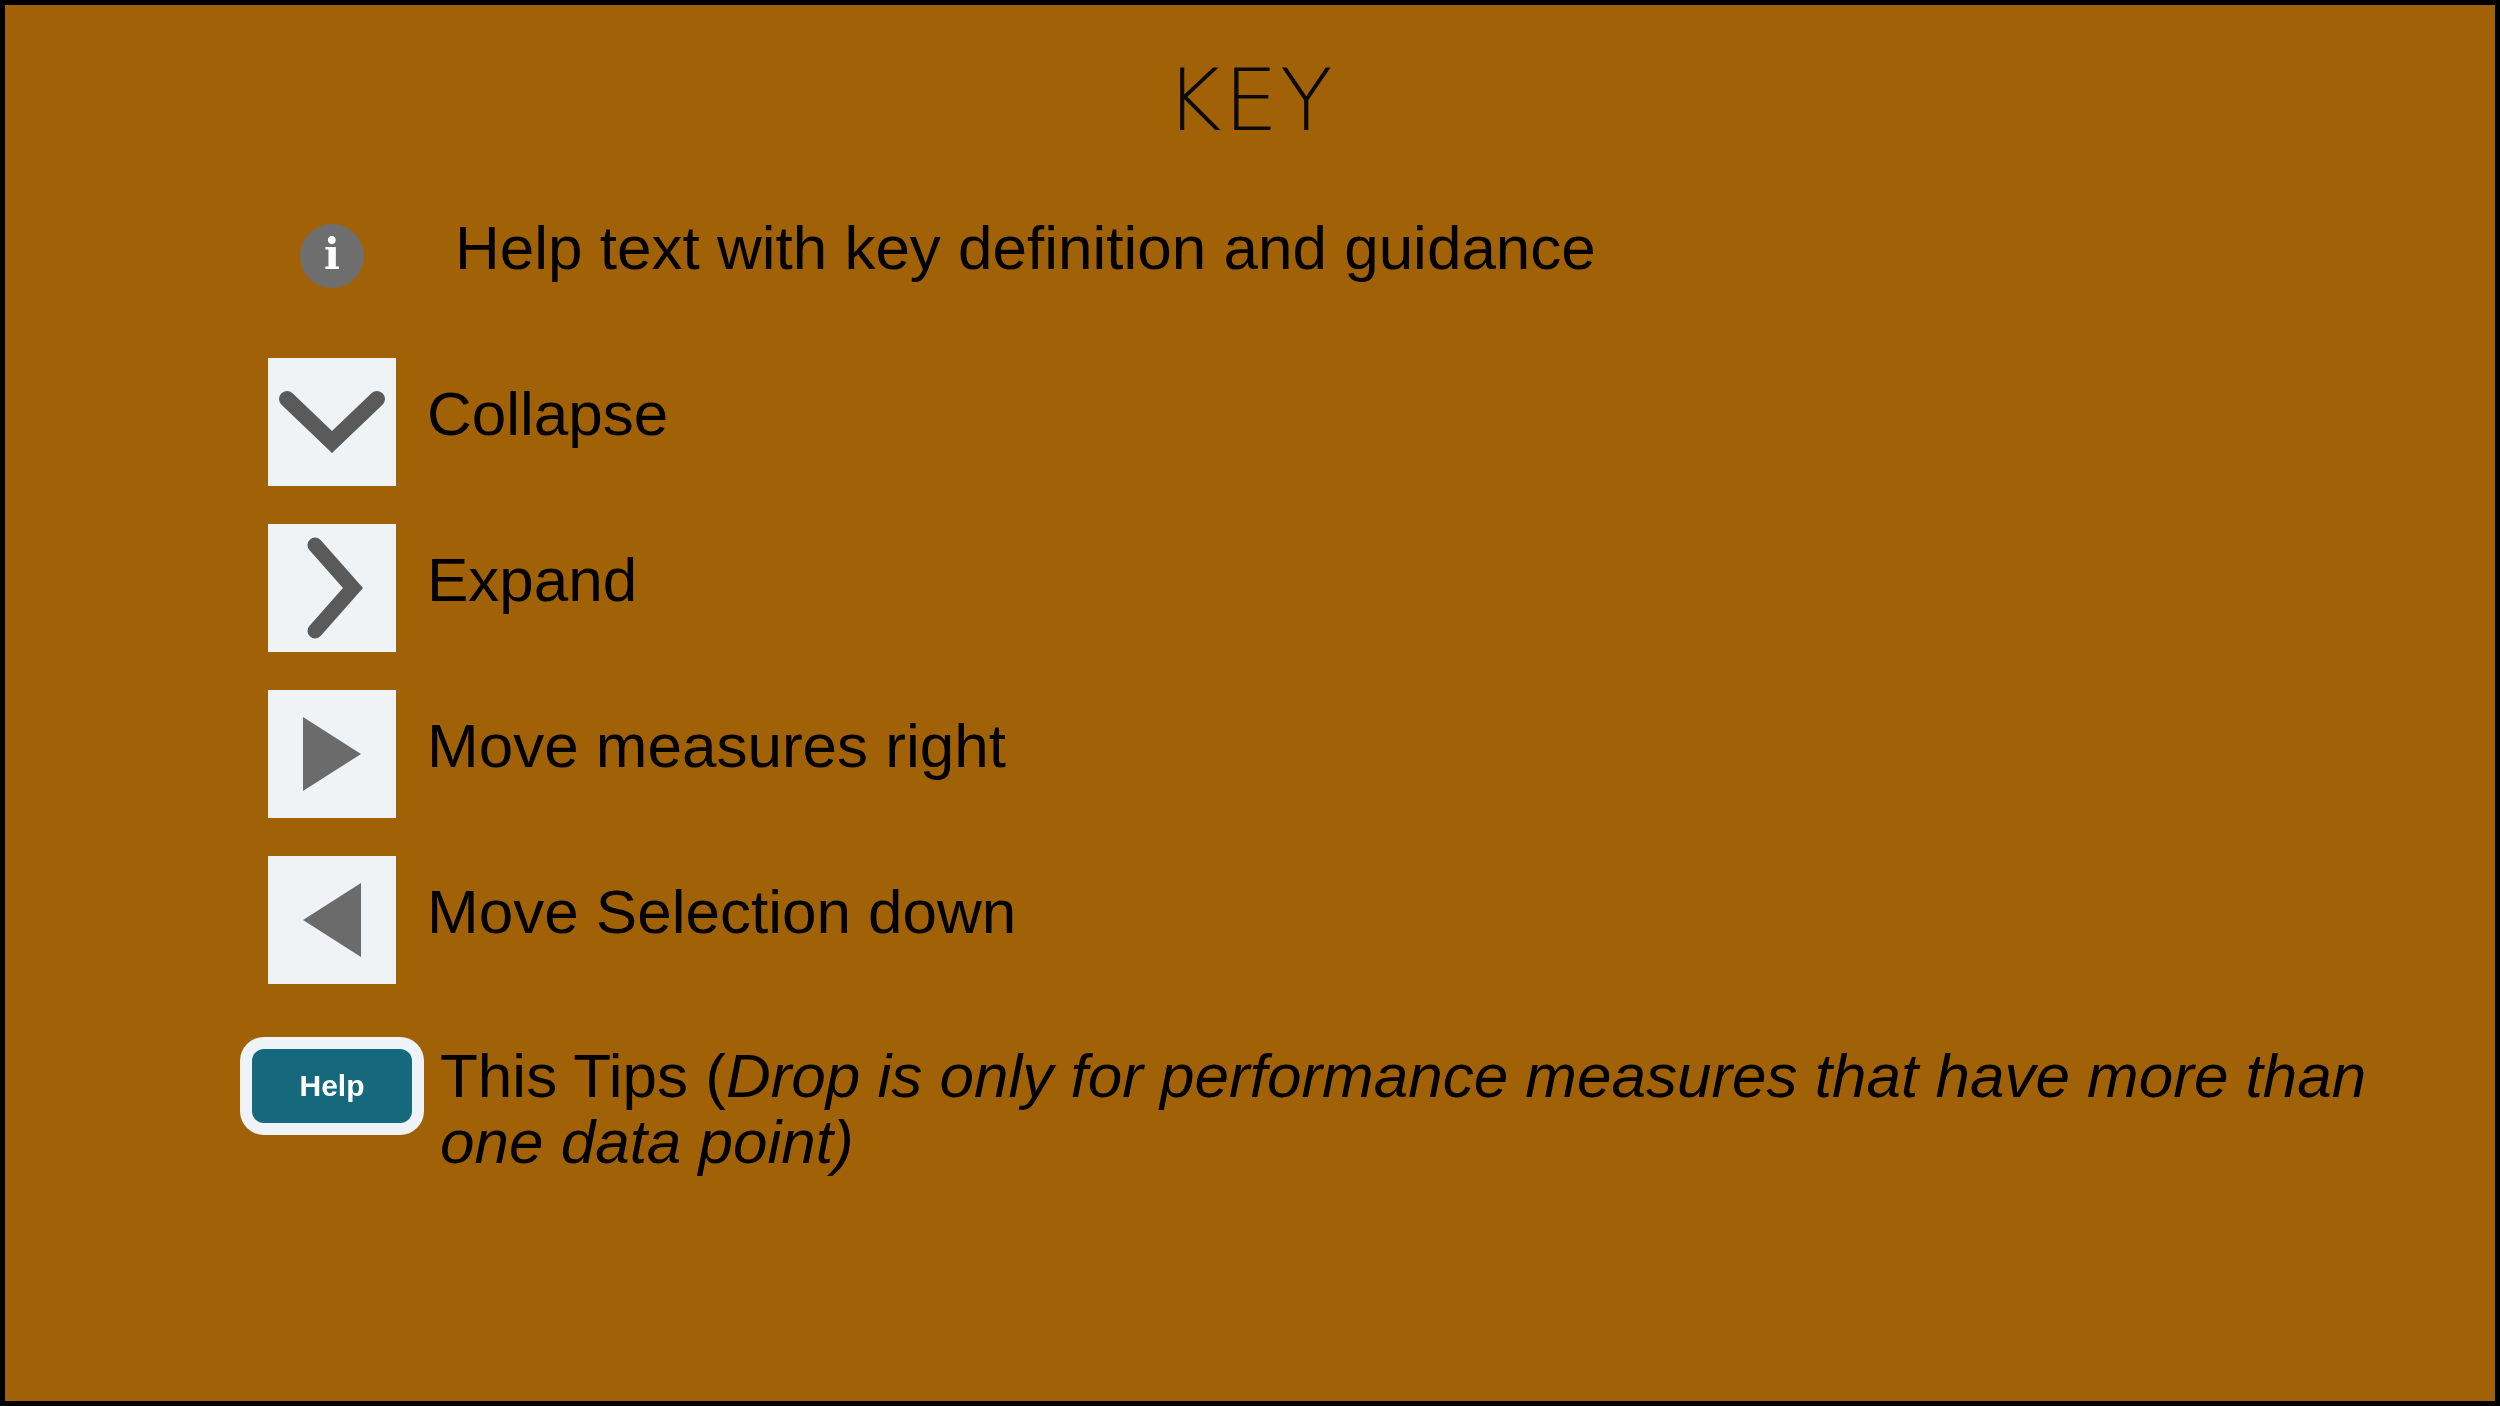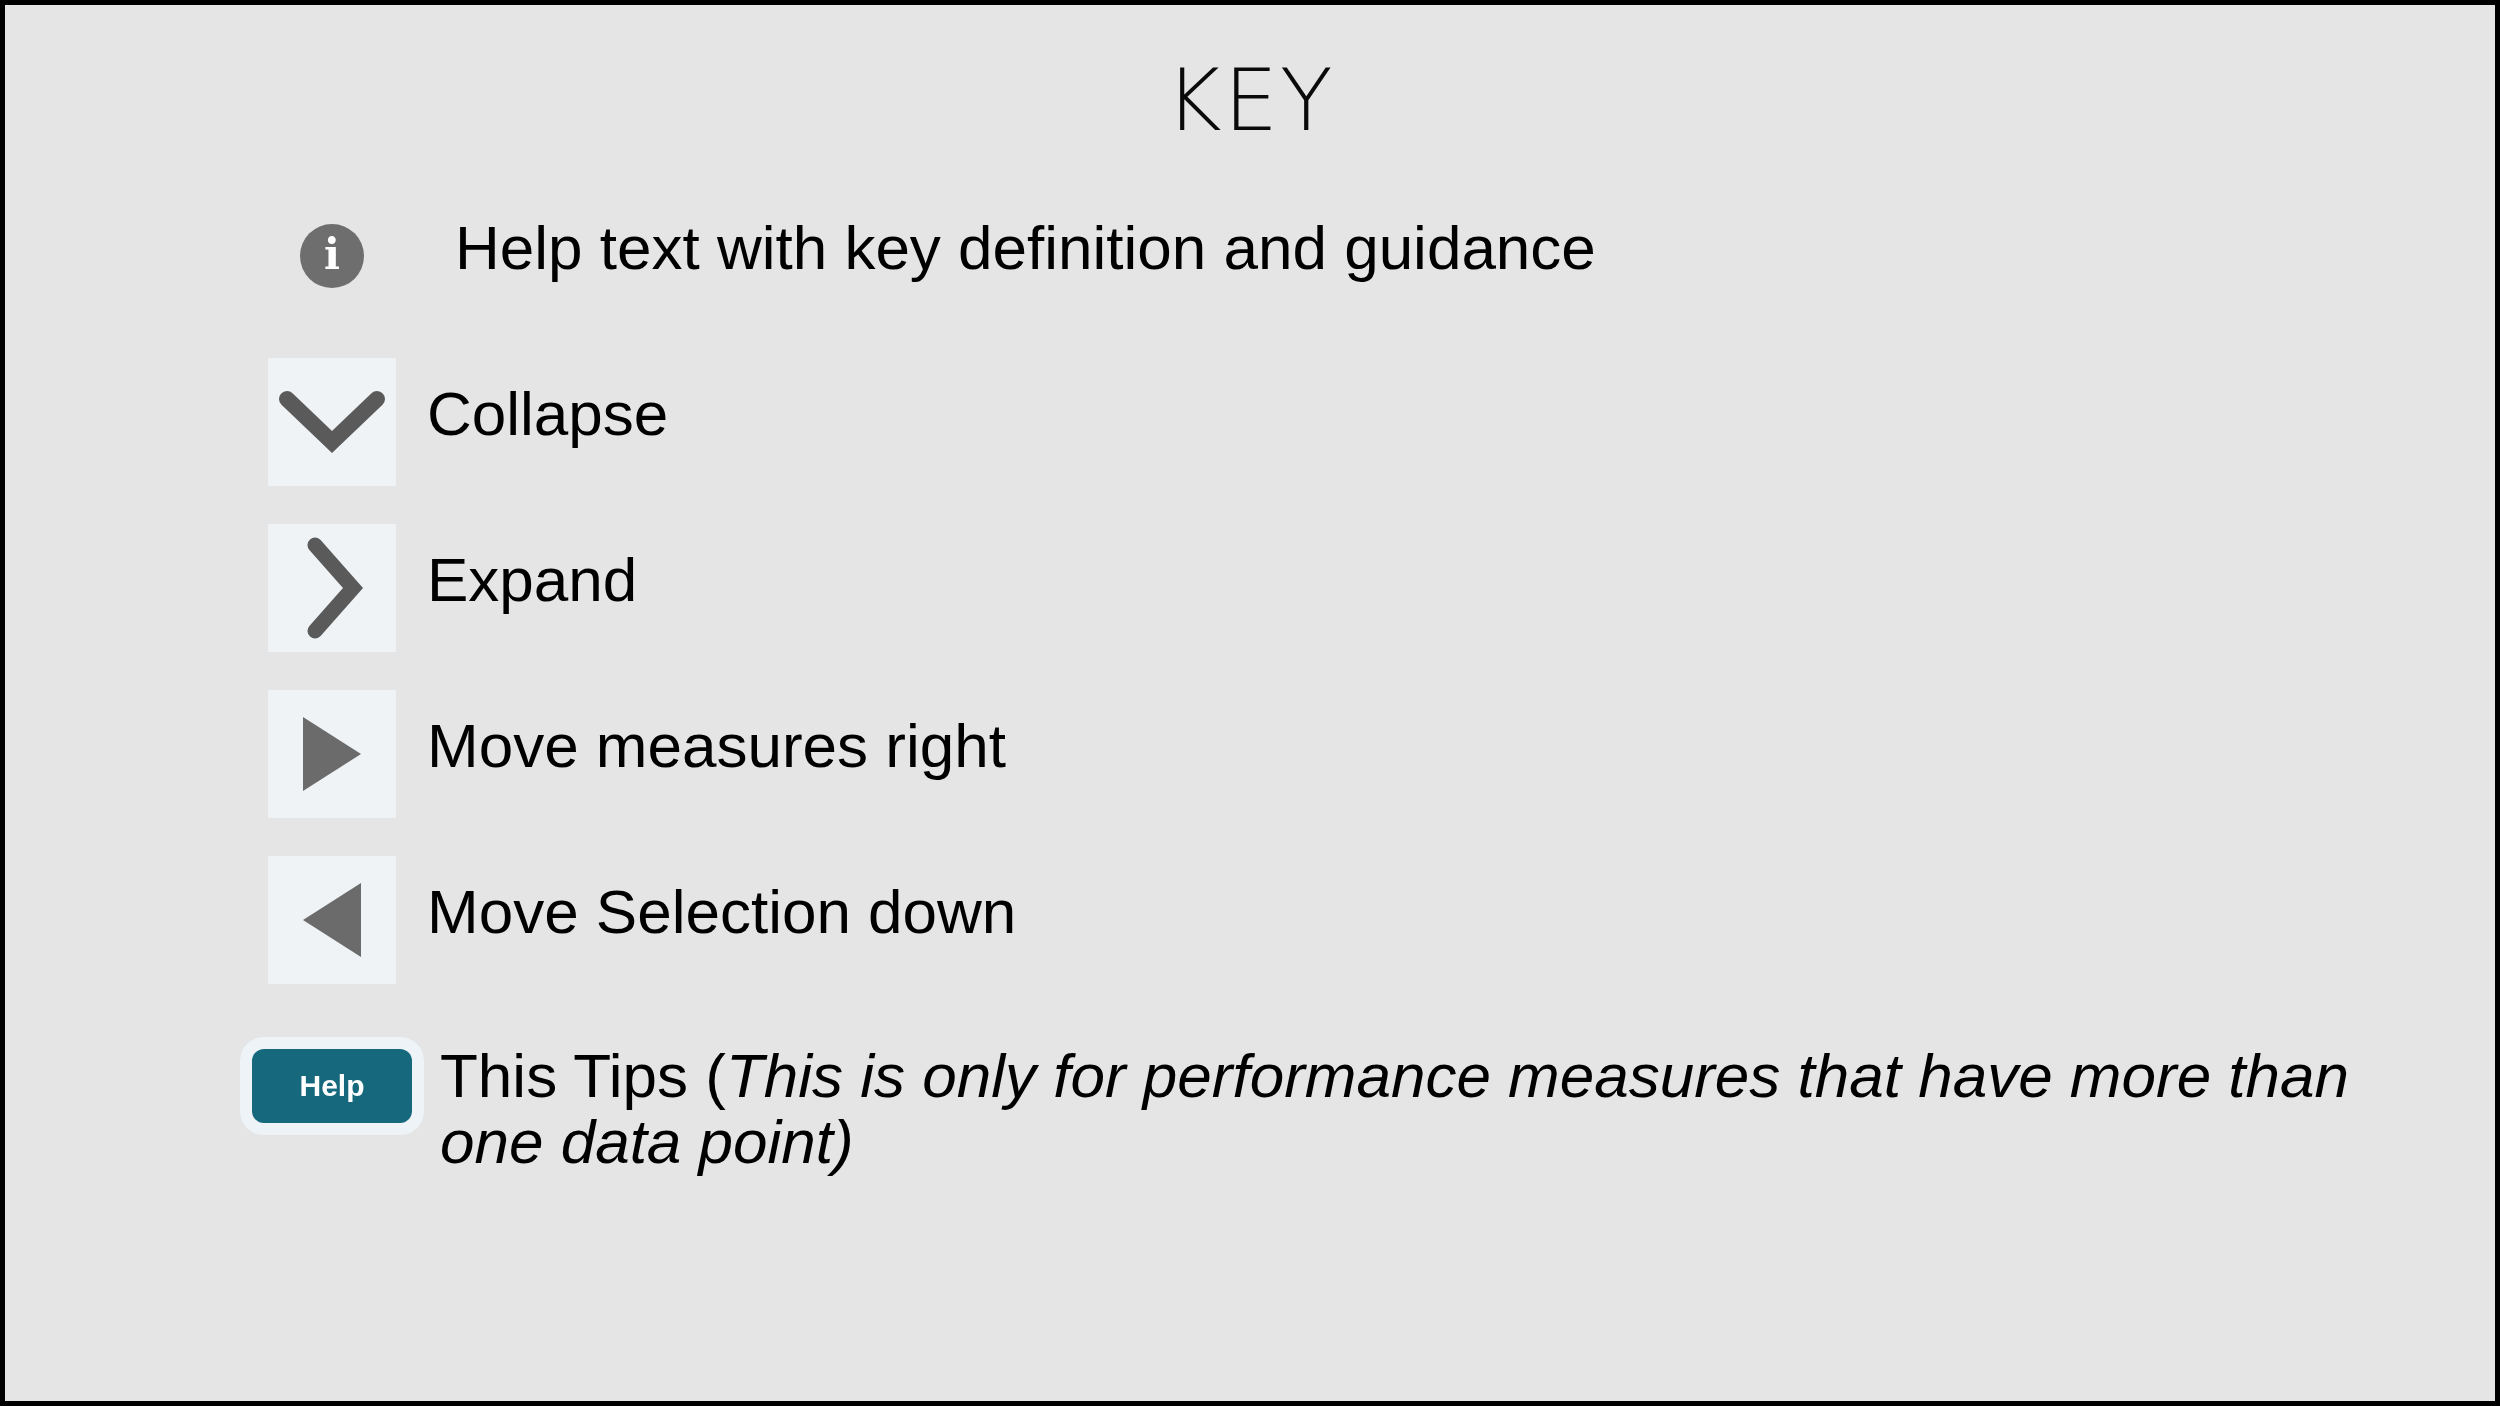--- a/index.html
+++ b/index.html
@@ -12,21 +12,21 @@
     height: 1406px;
     font-family: "Liberation Sans", sans-serif;
     overflow: hidden;
   }
 
   .slide {
     position: relative;
     box-sizing: border-box;
     width: 2500px;
     height: 1406px;
-    background: #e5e5e5;
+    background: #a16207;
     border: 5px solid #000000;
   }
 
   .slide-title {
     position: absolute;
     top: 52px;
     left: 0;
     width: 100%;
     text-align: center;
     font-family: "DejaVu Sans", sans-serif;
@@ -217,17 +217,17 @@
           <span class="tri-left"></span>
         </div>
       </div>
       <div class="key-label">Move Selection down</div>
     </div>
 
     <div class="key-row last">
       <div class="icon-cell">
         <div class="help-pill">Help</div>
       </div>
-      <div class="key-label wrap"><span>This Tips (</span><em>This is only for performance measures that have more than one data point</em><em>)</em></div>
+      <div class="key-label wrap"><span>This Tips (</span><em>Drop is only for performance measures that have more than one data point</em><em>)</em></div>
     </div>
 
   </div>
 </div>
 
 </body></html>

